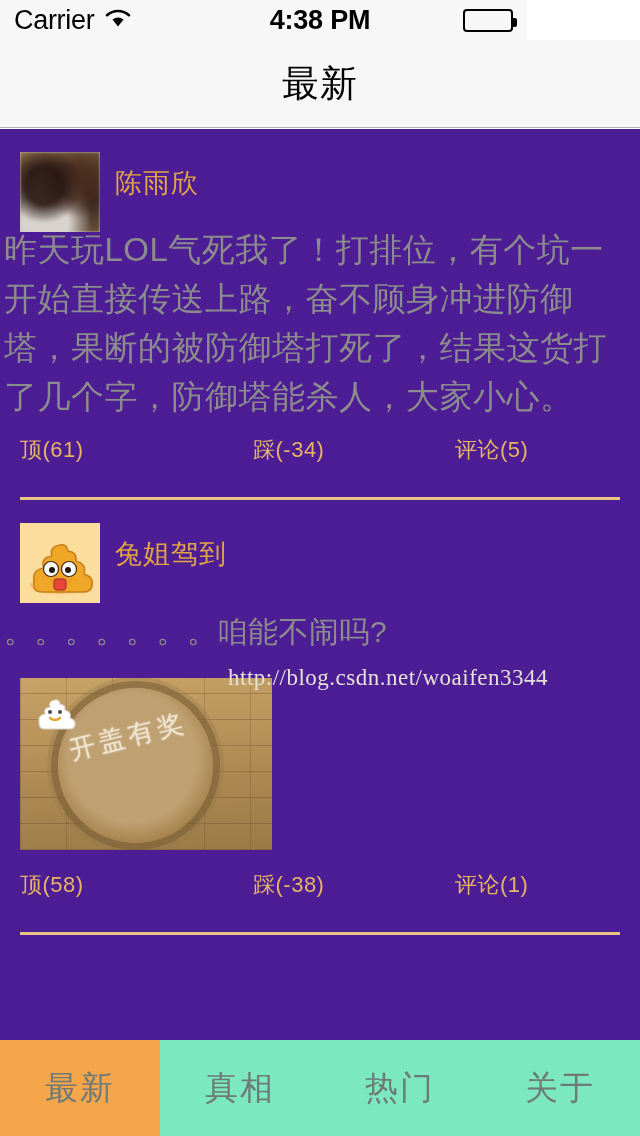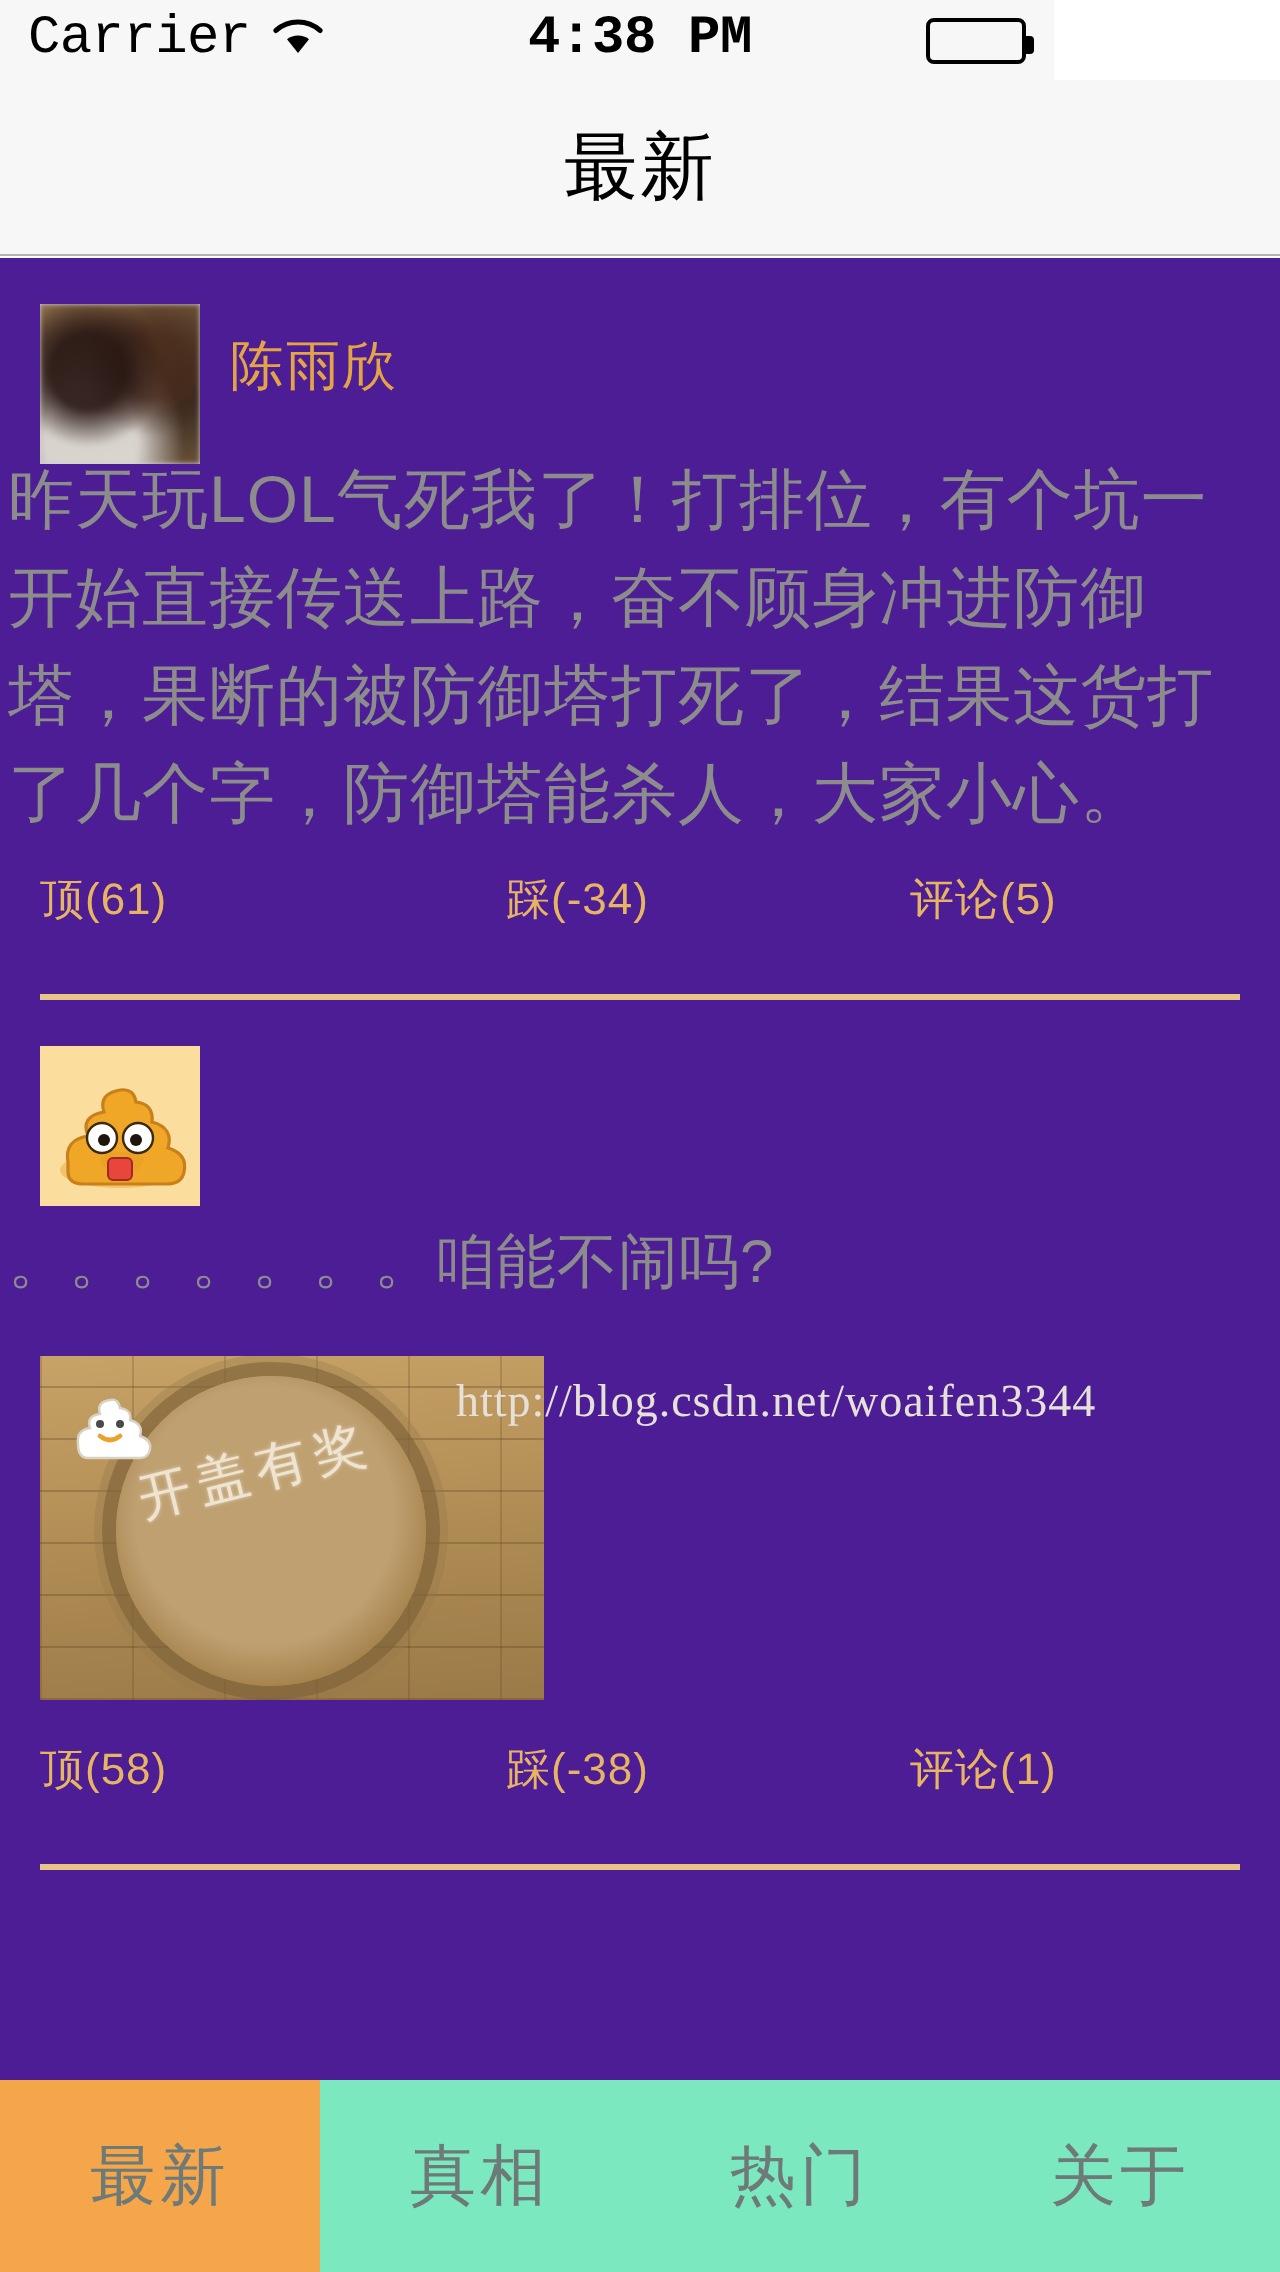--- a/index.html
+++ b/index.html
@@ -8,21 +8,21 @@
     background:#ffffff;
     font-family:"Liberation Sans", "DejaVu Sans", sans-serif;
     overflow:hidden;
   }
   .phone { position:relative; width:640px; height:1136px; background:#ffffff; }
 
   
   .statusbar {
     position:absolute; top:0; left:0; width:527px; height:40px;
     background:#F7F7F7;
-    display:flex; align-items:center;font-family:Liberation Mono, monospace;
+    display:flex; align-items:center;
   }
   .sb-left { position:absolute; left:14px; top:0; height:40px; display:flex; align-items:center; gap:9px; }
   .sb-carrier { font-size:27px; color:#000; letter-spacing:-0.3px; }
   .sb-wifi { display:block; }
   .sb-time {
     position:absolute; left:0; width:640px; text-align:center;
     font-size:27px; font-weight:bold; color:#000; letter-spacing:-0.2px;
   }
   .sb-right { position:absolute; right:14px; top:0; height:40px; display:flex; align-items:center; }
   .battery {
@@ -112,21 +112,21 @@
   .act { position:absolute; top:0; font-size:22px; color:#E7B463; letter-spacing:0.5px; }
   .act-1 { left:20px; }
   .act-2 { left:253px; }
   .act-3 { left:455px; }
 
   .divider {
     height:3px; margin:0 20px; background:#E8C486;
   }
 
   .watermark {
-    position:absolute; left:228px; top:559px;
+    position:absolute; left:228px; top:536px;
     font-family:"Liberation Serif", "DejaVu Serif", serif;
     font-size:23px; color:#E6E1D8; letter-spacing:0.5px; white-space:nowrap;
     pointer-events:none;
     text-align:center;
   }
 
   
   .tabbar {
     position:absolute; bottom:0; left:0; width:640px; height:96px;
     background:#7CE8C0; display:flex;
@@ -191,20 +191,21 @@
               <path d="M14 58 q-2 -11 10 -13 q-4 -10 8 -12 q-3 -9 8 -11 q7 -1 8 6 q9 1 8 10 q11 3 8 13 q10 3 8 12 q-1 6 -9 6 H22 q-8 0 -8 -6 Z" fill="#F0A627" stroke="#C9801A" stroke-width="1.6"></path>
               <path d="M30 56 q10 -6 22 0 q-2 8 -11 8 q-9 0 -11 -8 Z" fill="#E89A21" opacity="0.5"></path>
               <circle cx="31" cy="46" r="7.5" fill="#fff" stroke="#3b2a10" stroke-width="1.2"></circle>
               <circle cx="49" cy="46" r="7.5" fill="#fff" stroke="#3b2a10" stroke-width="1.2"></circle>
               <circle cx="32" cy="47" r="3" fill="#20150a"></circle>
               <circle cx="48" cy="47" r="3" fill="#20150a"></circle>
               <rect x="34" y="56" width="12" height="11" rx="2.5" fill="#E8453C" stroke="#9e2a24" stroke-width="1"></rect>
             </svg>
           </div>
         </div>
+        <div class="author">兔姐驾到</div>
       </div>
       <div class="post-body short">。。。。。。。咱能不闹吗?</div>
 
       <div class="post-image">
         <div class="bricks"></div>
         <div class="manhole"></div>
         <div class="graffiti">开盖有奖</div>
         <div class="poop-wm">
           <svg width="48" height="44" viewBox="0 0 48 44">
             <path d="M7 34 q-1 -7 6 -8 q-2 -6 5 -7 q-2 -6 5 -7 q4 -1 5 4 q6 1 5 6 q7 2 5 8 q6 2 5 7 q-1 4 -5 4 H12 q-5 0 -5 -7 Z" fill="#ffffff" stroke="#d8d2c4" stroke-width="1.2"></path>

